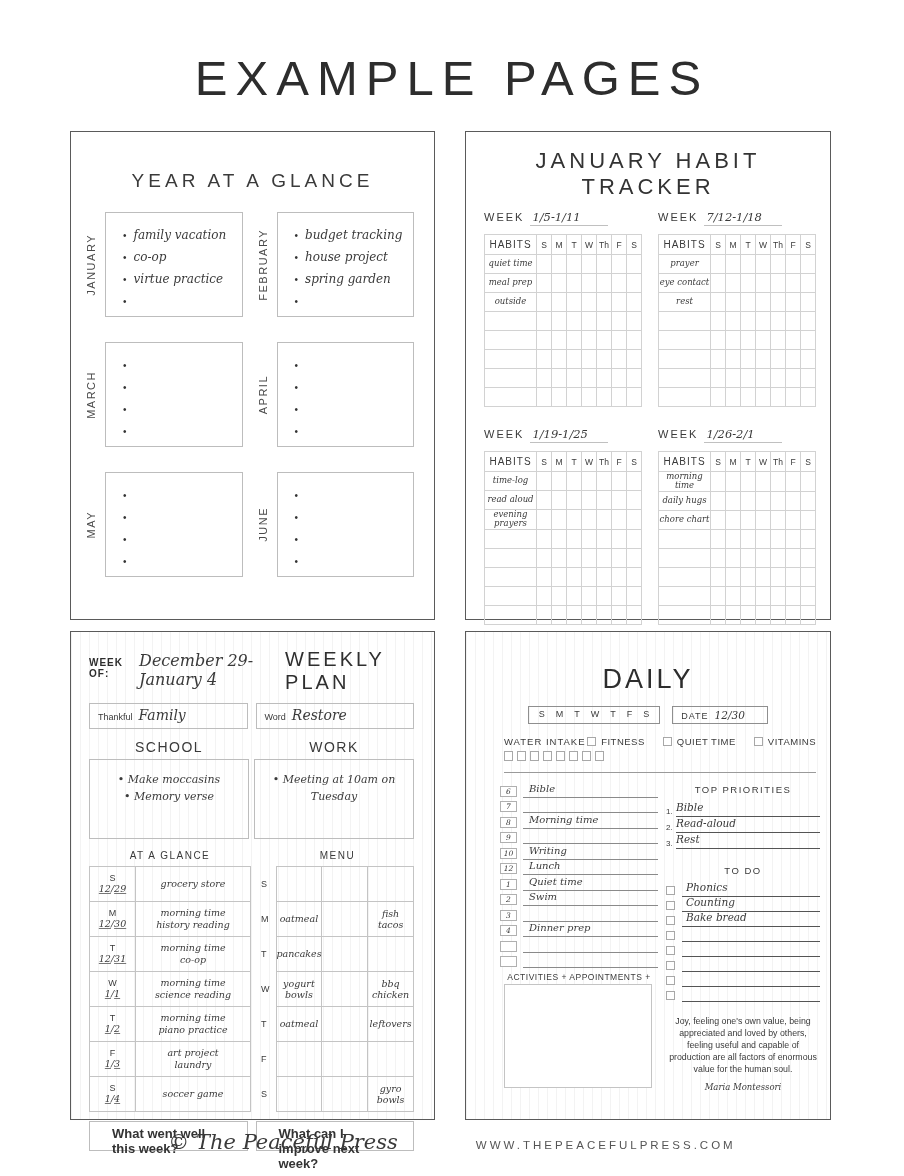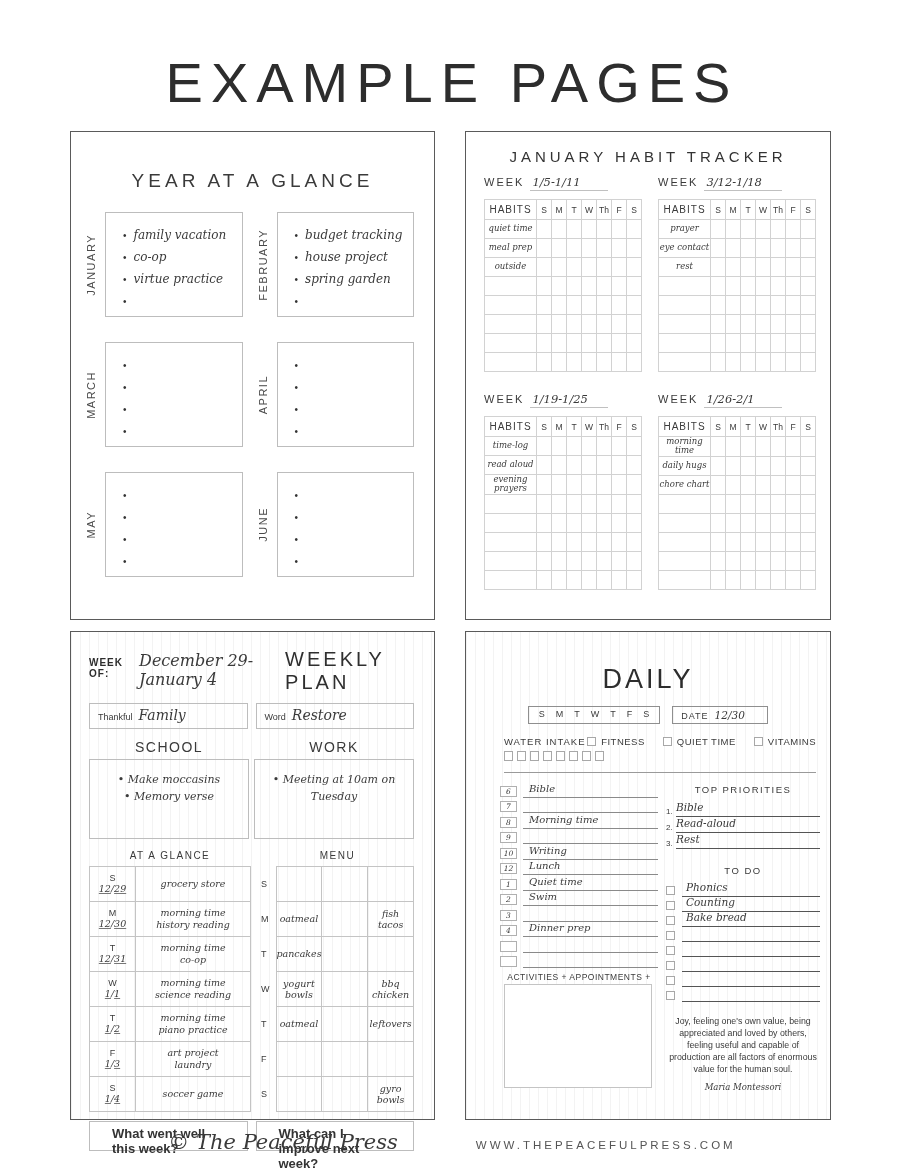--- a/index.html
+++ b/index.html
@@ -13,21 +13,21 @@
   }
   .script {
     font-family: "DejaVu Serif", serif;
     font-style: italic;
     color: #3a3a3a;
     font-weight: normal;
   }
   .page-title {
     position: absolute; top: 50px; left: 0; width: 100%;
     text-align: center;
-    font-size: 56px; letter-spacing: 8px; font-weight: 300;
+    font-size: 49px; letter-spacing: 8px; font-weight: 300;
     color: #2d2d2d;
   }
   .panel {
     position: absolute;
     border: 1px solid #5a5a5a;
     background: #ffffff;
   }
   .striped {
     background-image: repeating-linear-gradient(90deg, #f3f3f3 0px, #f3f3f3 1px, transparent 1px, transparent 9px);
   }
@@ -52,21 +52,21 @@
   .month-box {
     flex: 1; height: 105px;
     border: 1px solid #bdbdbd;
     padding: 11px 4px 0 17px;
   }
   .bullet-row { height: 22px; display: flex; align-items: center; }
   .bullet-dot { font-size: 10px; color: #333; margin-right: 7px; }
   .month-item-text { font-size: 12px; line-height: 1; }
 
   
-  .p2-title { margin-top: 16px; text-align: center; font-size: 15px; letter-spacing: 4px; color: #333; }
+  .p2-title { margin-top: 16px; text-align: center; font-size: 22px; letter-spacing: 4px; color: #333; }
   .weeks-grid {
     display: grid; grid-template-columns: 1fr 1fr;
     column-gap: 16px; row-gap: 20px;
     margin: 10px 14px 0 18px;
   }
   .week-head { display: flex; align-items: baseline; margin-bottom: 4px; height: 20px; }
   .week-label { font-size: 11px; letter-spacing: 2px; color: #3a3a3a; margin-right: 6px; }
   .week-dates { font-size: 11.5px; border-bottom: 1px solid #c0c0c0; min-width: 78px; padding: 0 4px 1px 2px; }
   .habit-table { border-collapse: collapse; width: 100%; table-layout: fixed; }
   .habit-table th, .habit-table td { border: 1px solid #d2d2d2; }
@@ -386,21 +386,21 @@
               <td class="day-cell"></td>
               <td class="day-cell"></td>
               <td class="day-cell"></td>
             </tr>
           </tbody>
         </table>
       </div>
       <div class="week-block">
         <div class="week-head">
           <span class="week-label">WEEK</span>
-          <span class="script week-dates">3/12-1/18</span>
+          <span class="script week-dates">7/12-1/18</span>
         </div>
         <table class="habit-table">
           <tbody>
             <tr>
               <th class="habits-th">HABITS</th>
               <th class="day-th">S</th>
               <th class="day-th">M</th>
               <th class="day-th">T</th>
               <th class="day-th">W</th>
               <th class="day-th">Th</th>

